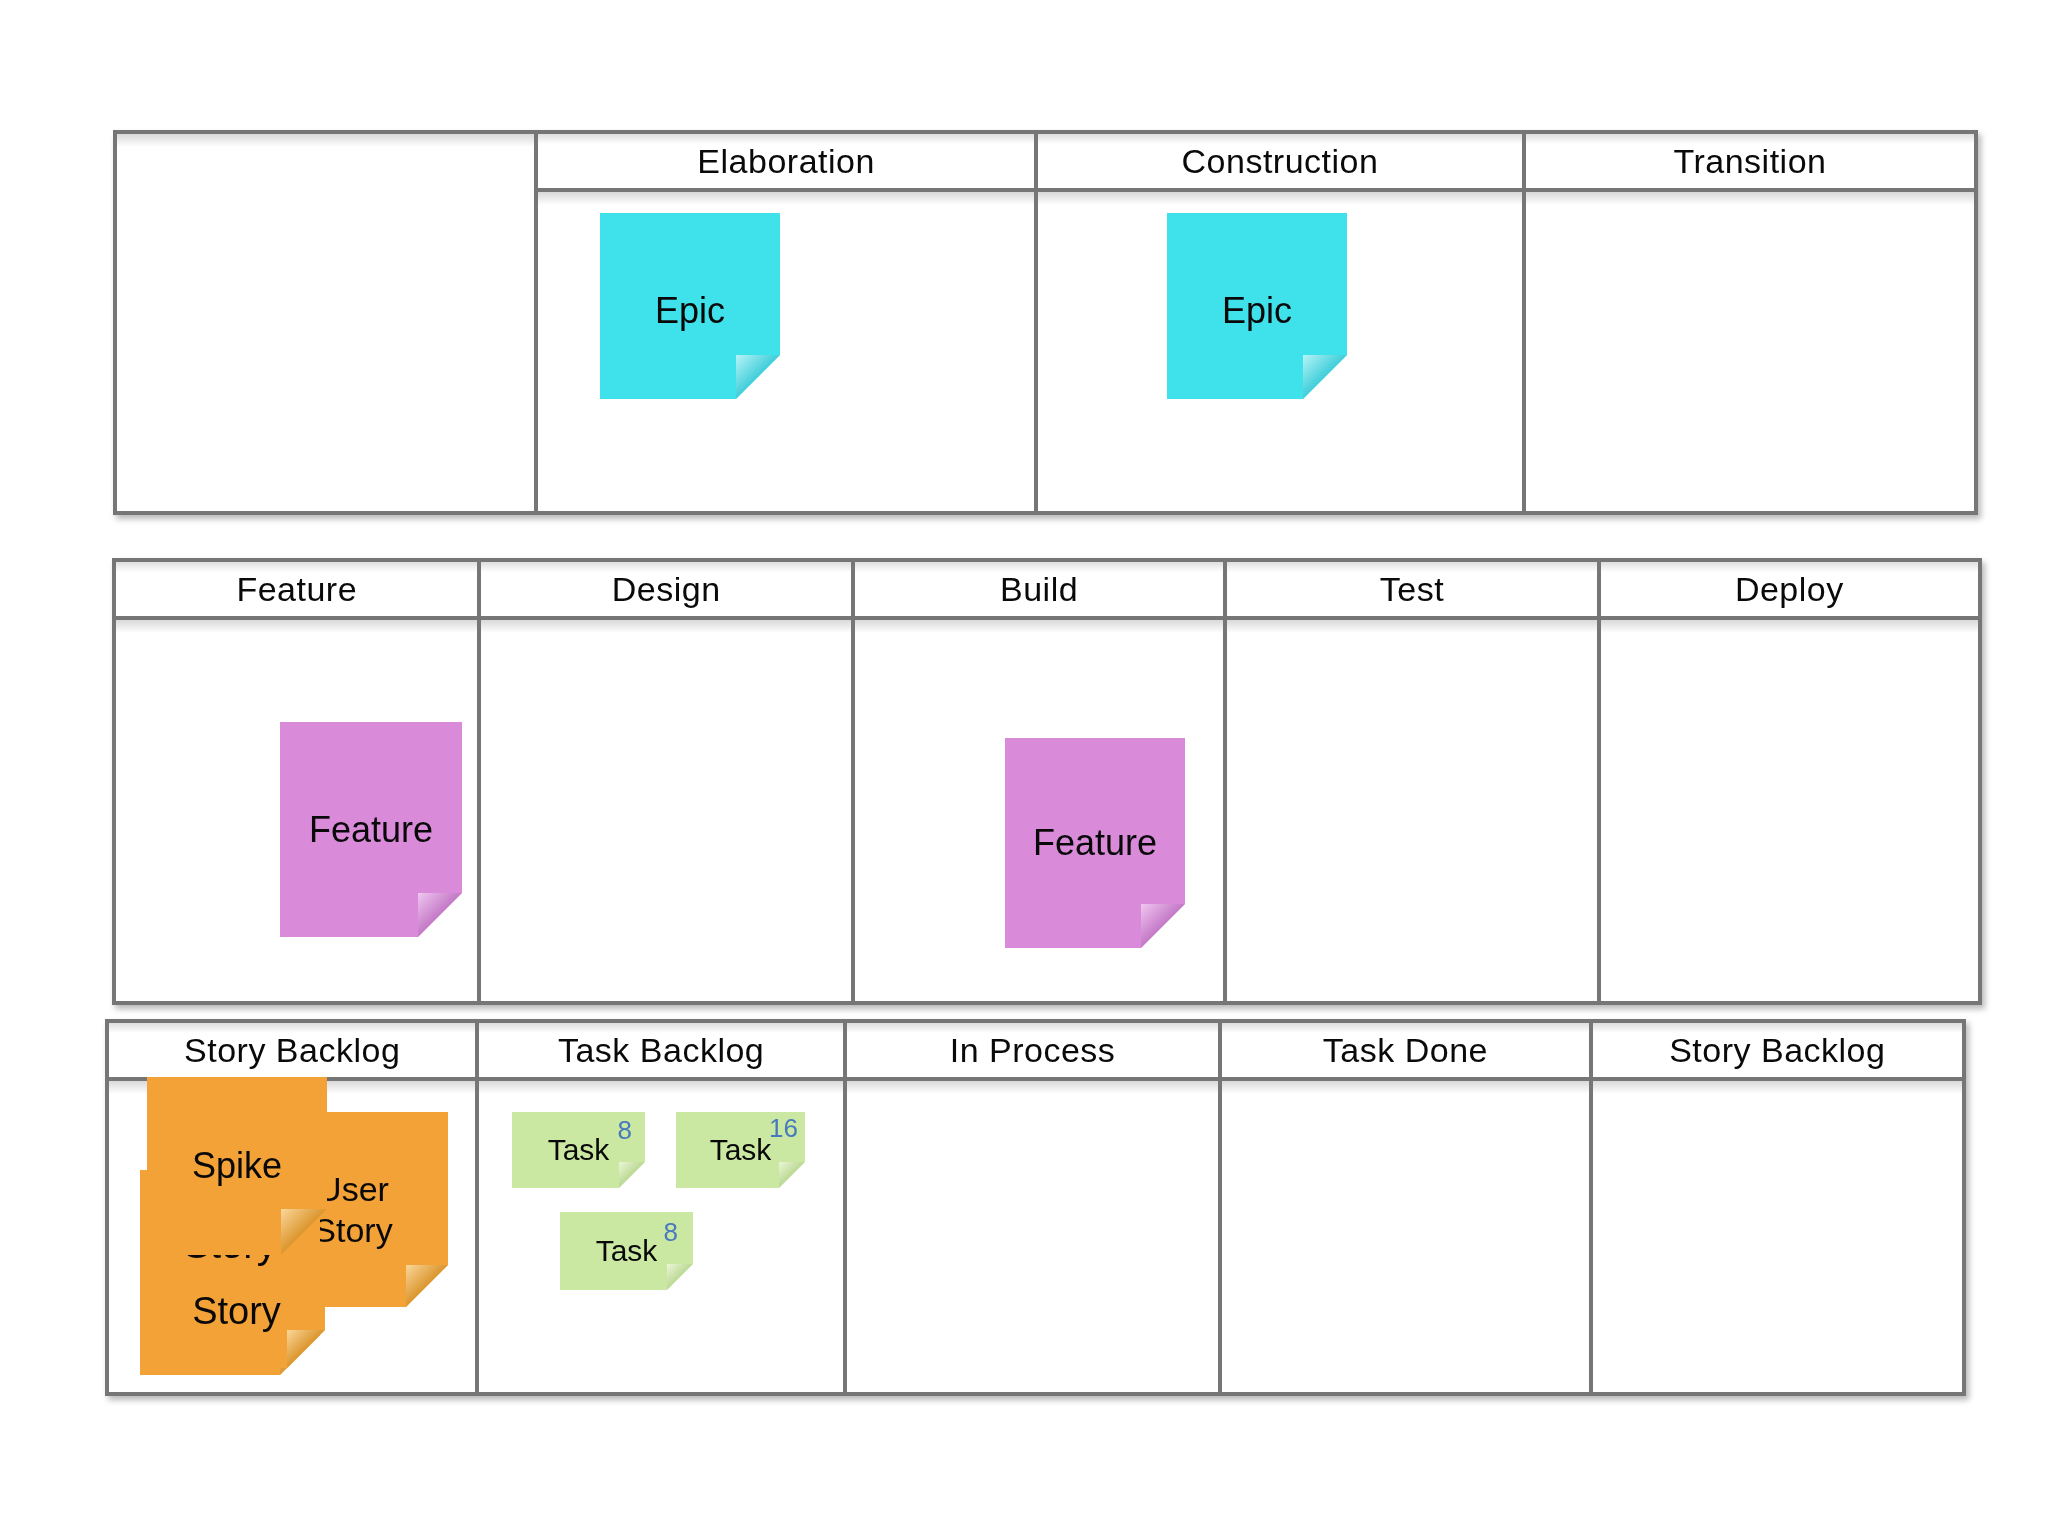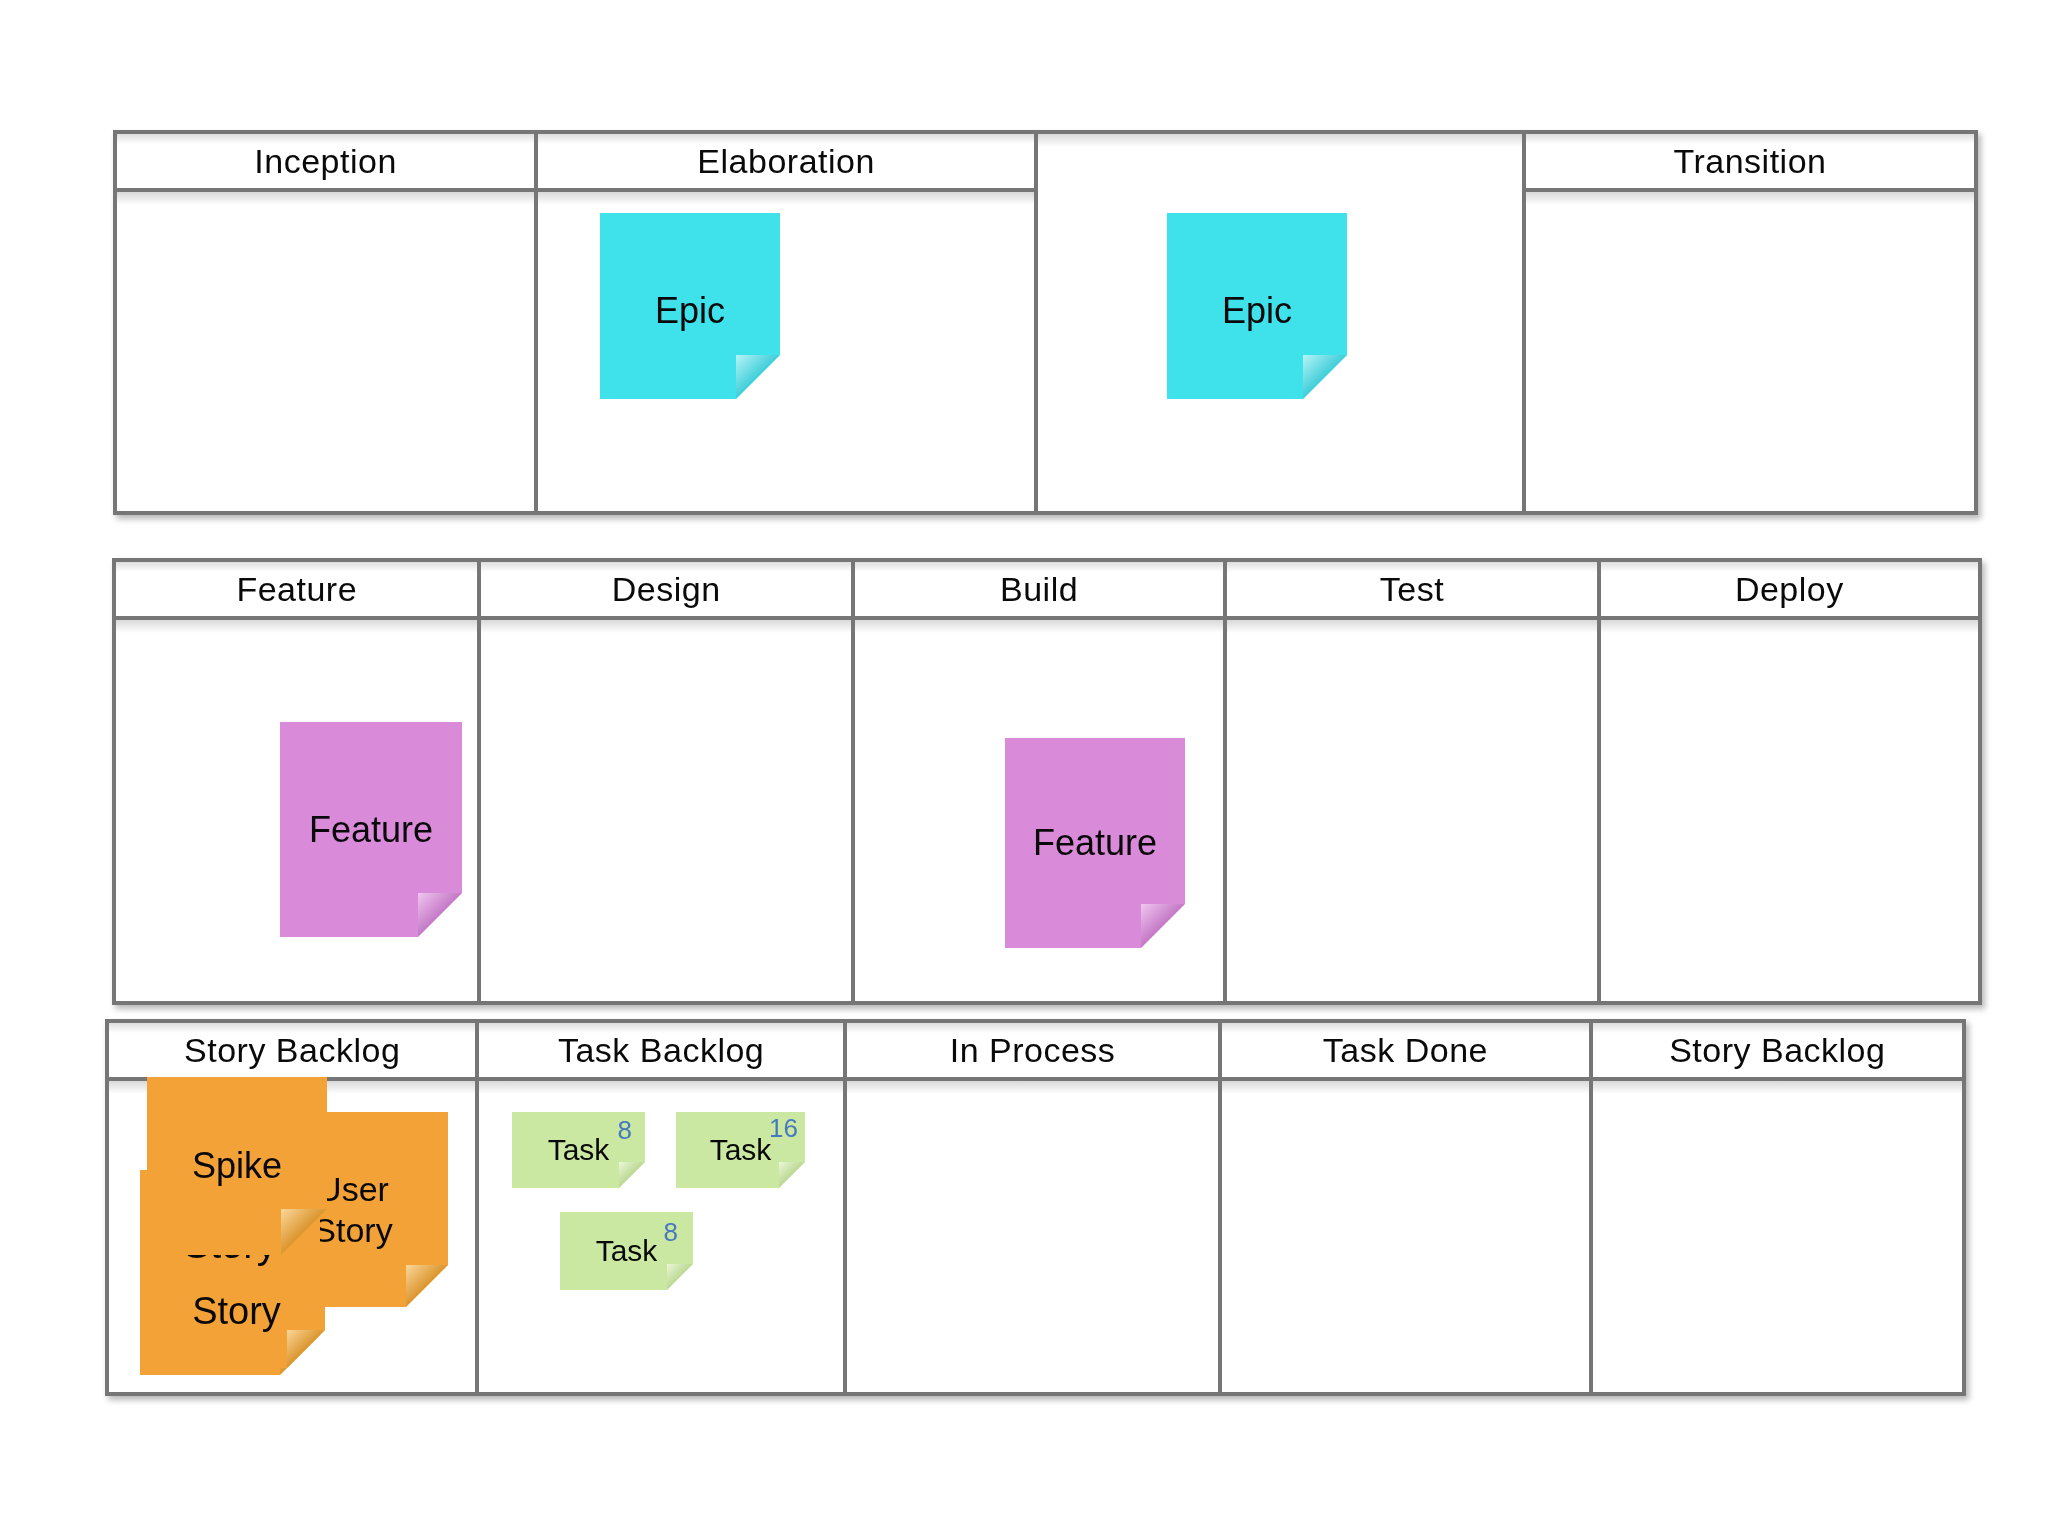--- a/index.html
+++ b/index.html
@@ -70,28 +70,28 @@
   .n-task2 .pts{right:7px;top:3px;}
   .n-task3 .pts{right:15px;top:7px;}
 </style>
 </head>
 <body>
 
 <div class="board">
 
   <div class="ktable t1">
     <div class="col c0">
-      <div class="hd">Inception</div>
       <div class="bd"></div>
     </div>
     <div class="col c1">
       <div class="hd">Elaboration</div>
       <div class="bd"></div>
     </div>
     <div class="col c2">
+      <div class="hd">Construction</div>
       <div class="bd"></div>
     </div>
     <div class="col c3">
       <div class="hd">Transition</div>
       <div class="bd"></div>
     </div>
   </div>
 
   <div class="ktable t2">
     <div class="col c0">

